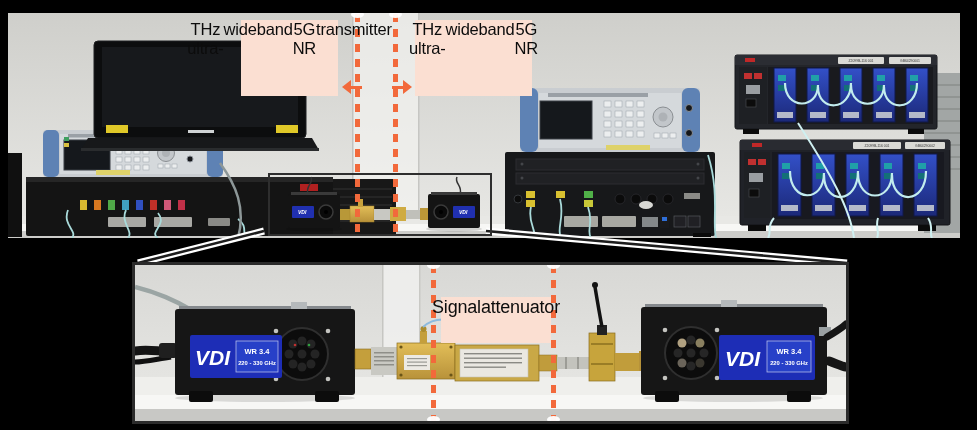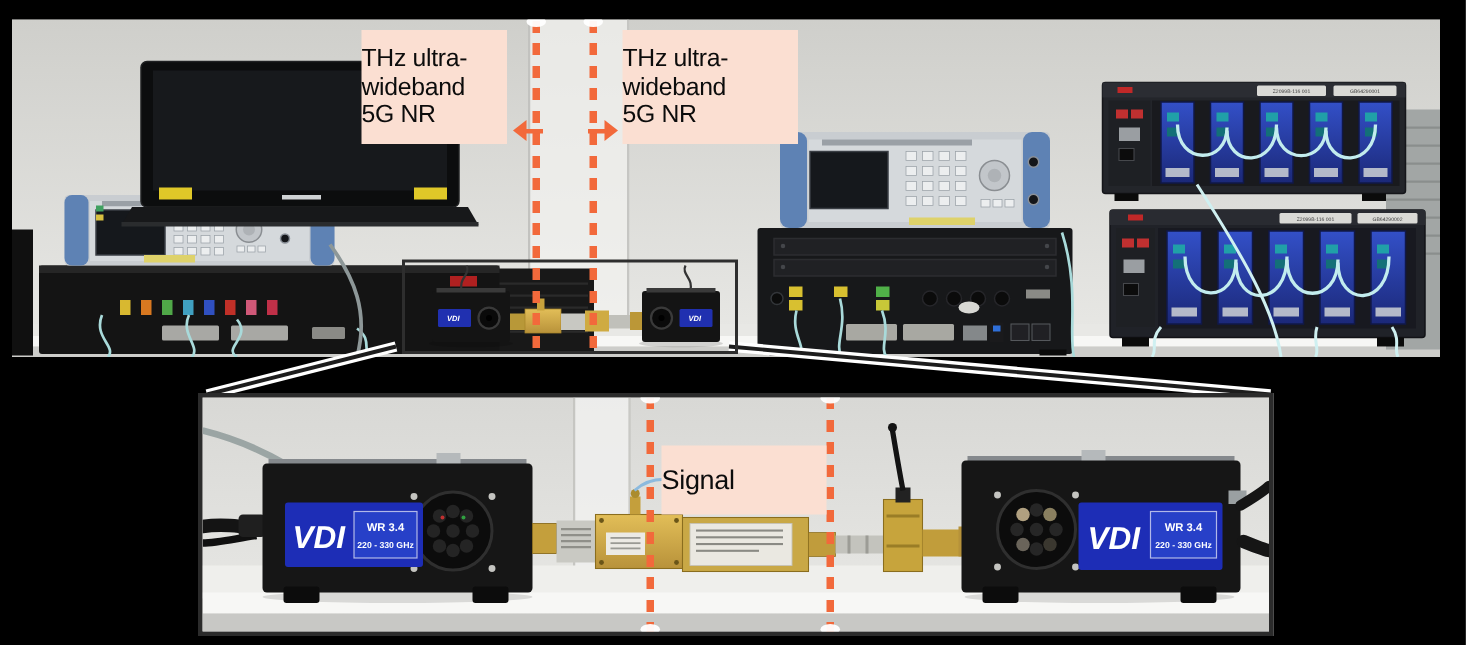--- a/index.html
+++ b/index.html
@@ -5,22 +5,22 @@
   html,body{margin:0;padding:0;background:#000;}
   .page{position:relative;width:977px;height:430px;background:#000;overflow:hidden;
         font-family:"Liberation Sans",sans-serif;}
   .abs{position:absolute;}
   
   .photo-top{left:8px;top:13px;width:952px;height:225px;background:#d9d9d6;overflow:hidden;}
   .photo-bottom{left:132px;top:262px;width:717px;height:162px;background:#dedddb;
         border:3px solid #2b2b2b;box-sizing:border-box;overflow:hidden;}
   .photo-bottom .inner{position:absolute;left:0;top:0;width:711px;height:156px;}
   
-  .callout{background:#fbdfd2;color:#0c0c0c;z-index:6;
-        display:flex;flex-direction:column;justify-content:center;}
+  .callout{background:#fbdfd2;color:#0c0c0c;text-align:center;z-index:6;
+        display:flex;justify-content:center;}
   .callout .ln{font-size:16.5px;line-height:18.5px;letter-spacing:-.2px;}
   .callout-att .ln{font-size:18px;line-height:21px;}
   
   .dash-v{width:5px;z-index:4;background:repeating-linear-gradient(180deg,
         #f2693b 0 8px,rgba(0,0,0,0) 8px 15px);}
   .cap{width:13px;height:7px;background:#fff;border-radius:50%;z-index:5;opacity:.95;}
   
   .zoom-box{border:2.5px solid #2e2e2e;z-index:3;}
   
   .arrow{z-index:7;height:14px;}
@@ -410,20 +410,21 @@
     <div class="abs arrow arrow-right" style="left:384px;top:67px;width:20px;">
       <span class="head"></span>
         <span class="bar"></span>
     </div>
 
     
     <div class="abs callout" style="left:233px;top:7px;width:97px;height:76px;">
       <div class="ln">THz ultra-</div>
       <div class="ln">wideband</div>
       <div class="ln">5G NR</div>
+      <div class="ln">transmitter</div>
     </div>
     <div class="abs callout" style="left:407px;top:7px;width:117px;height:76px;">
       <div class="ln">THz ultra-</div>
       <div class="ln">wideband</div>
       <div class="ln">5G NR</div>
     </div>
   </div>
 
   <svg class="abs" style="left:0;top:0;z-index:1;" width="977" height="430" viewBox="0 0 977 430">
     <line x1="264" y1="231" x2="138" y2="263" stroke="#ffffff" stroke-width="7"></line>
@@ -574,17 +575,18 @@
       <div class="abs dash-v" style="left:296px;top:0;height:156px;"></div>
       <div class="abs dash-v" style="left:416px;top:0;height:156px;"></div>
       <div class="abs cap" style="left:292px;top:-3px;"></div>
       <div class="abs cap" style="left:412px;top:-3px;"></div>
       <div class="abs cap" style="left:292px;top:151px;"></div>
       <div class="abs cap" style="left:412px;top:151px;"></div>
 
       
       <div class="abs callout callout-att" style="left:306px;top:32px;width:110px;height:46px;">
         <div class="ln">Signal</div>
+        <div class="ln">attenuator</div>
       </div>
     </div>
   </div>
 
 </div>
 
 </body></html>

